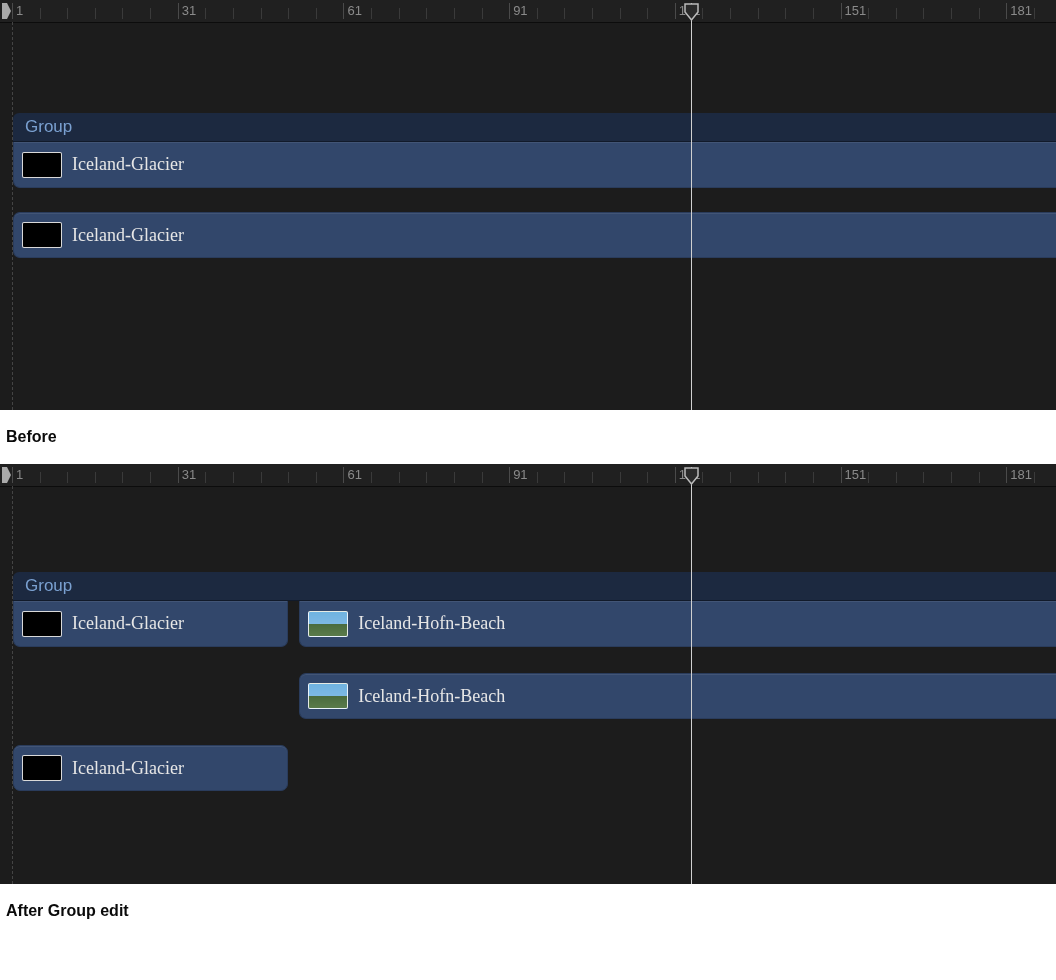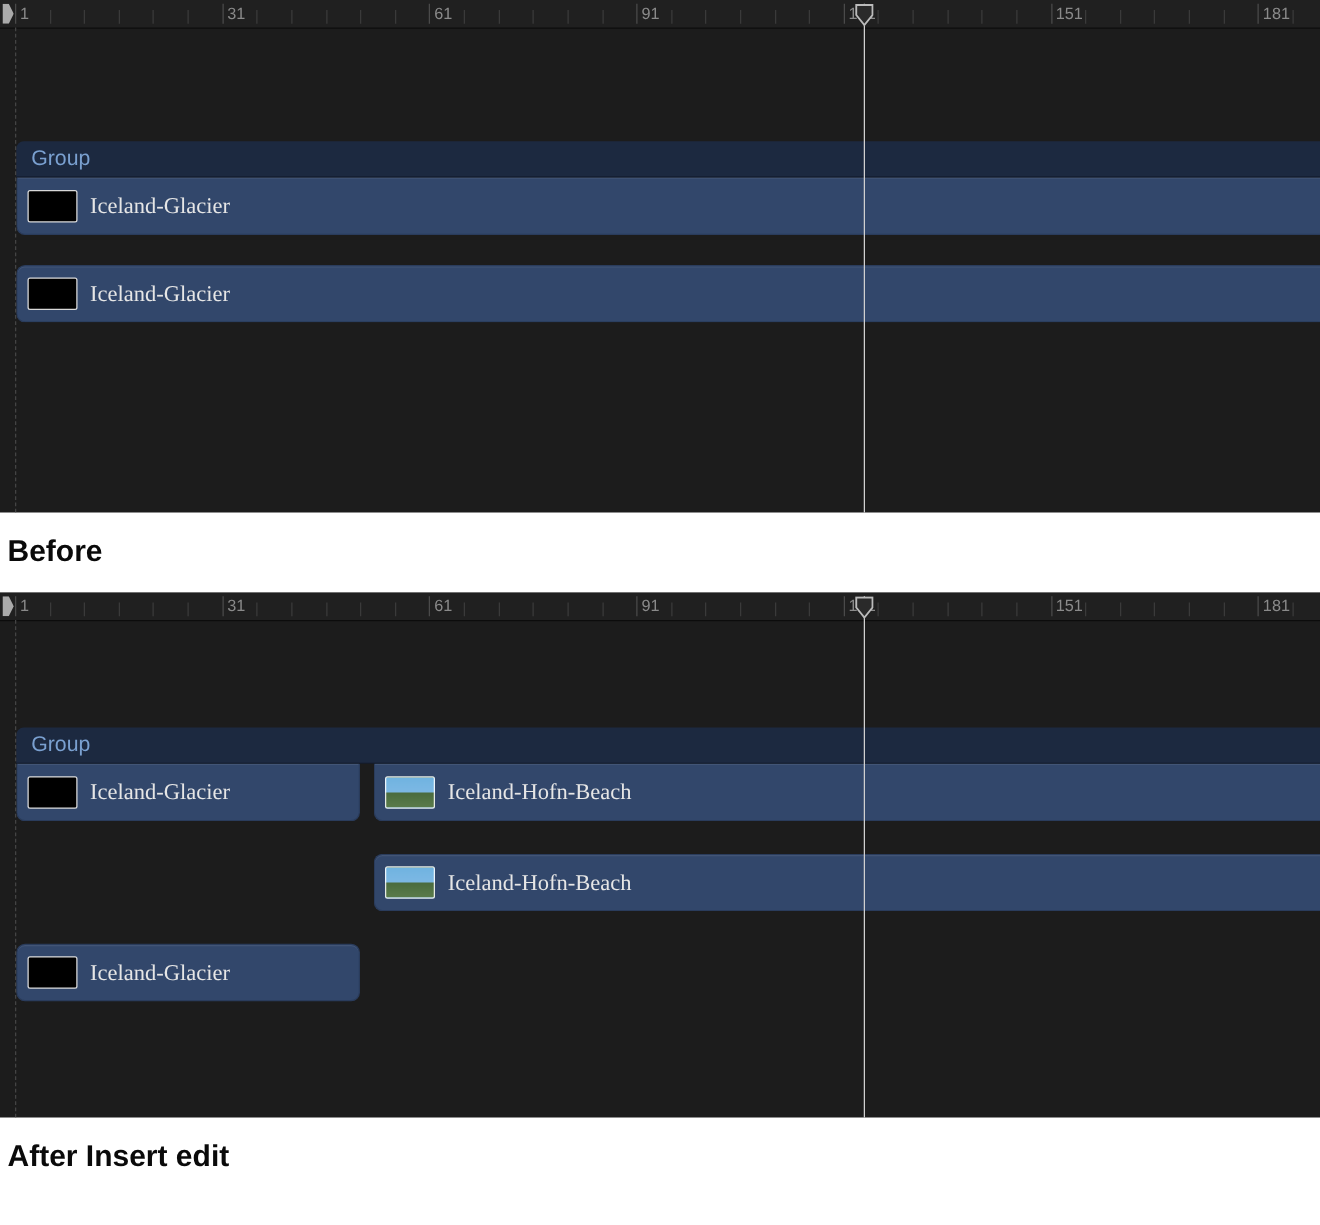--- a/index.html
+++ b/index.html
@@ -179,21 +179,21 @@
     background: linear-gradient(to bottom, #6fb3e0 0%, #7db8e4 50%, #4a6b3e 50%, #5a7b4a 100%);
   }
   .clip-name {
     color: var(--clip-text);
     font-size: 18px;
     white-space: nowrap;
   }
   
   .caption {
     font-weight: 700;
-    font-size: 24px;
+    font-size: 16px;
     color: var(--label-text);
     padding: 18px 0 18px 6px;
     background: var(--page-bg);
   }
 </style>
 </head>
 <body>
 
 <div class="timeline before">
   <div class="ruler">
@@ -364,13 +364,13 @@
       </div>
       <div class="track-row">
         <div class="clip" style="left: 0px; width: 275.19px;">
           <div class="clip-thumb black"></div>
           <div class="clip-name">Iceland-Glacier</div>
         </div>
       </div>
     </div>
 </div>
 
-<div class="caption">After Insert edit</div>
+<div class="caption">After Group edit</div>
 
 </body></html>

